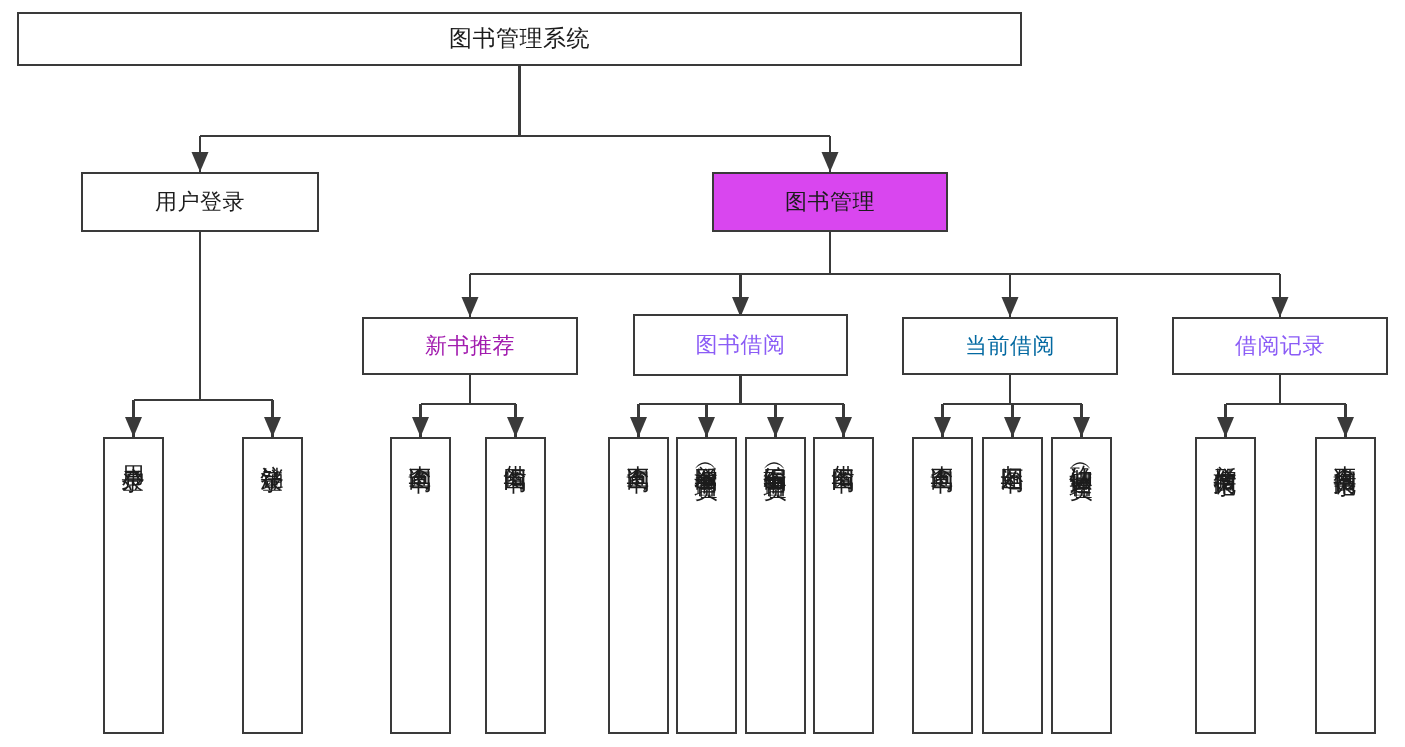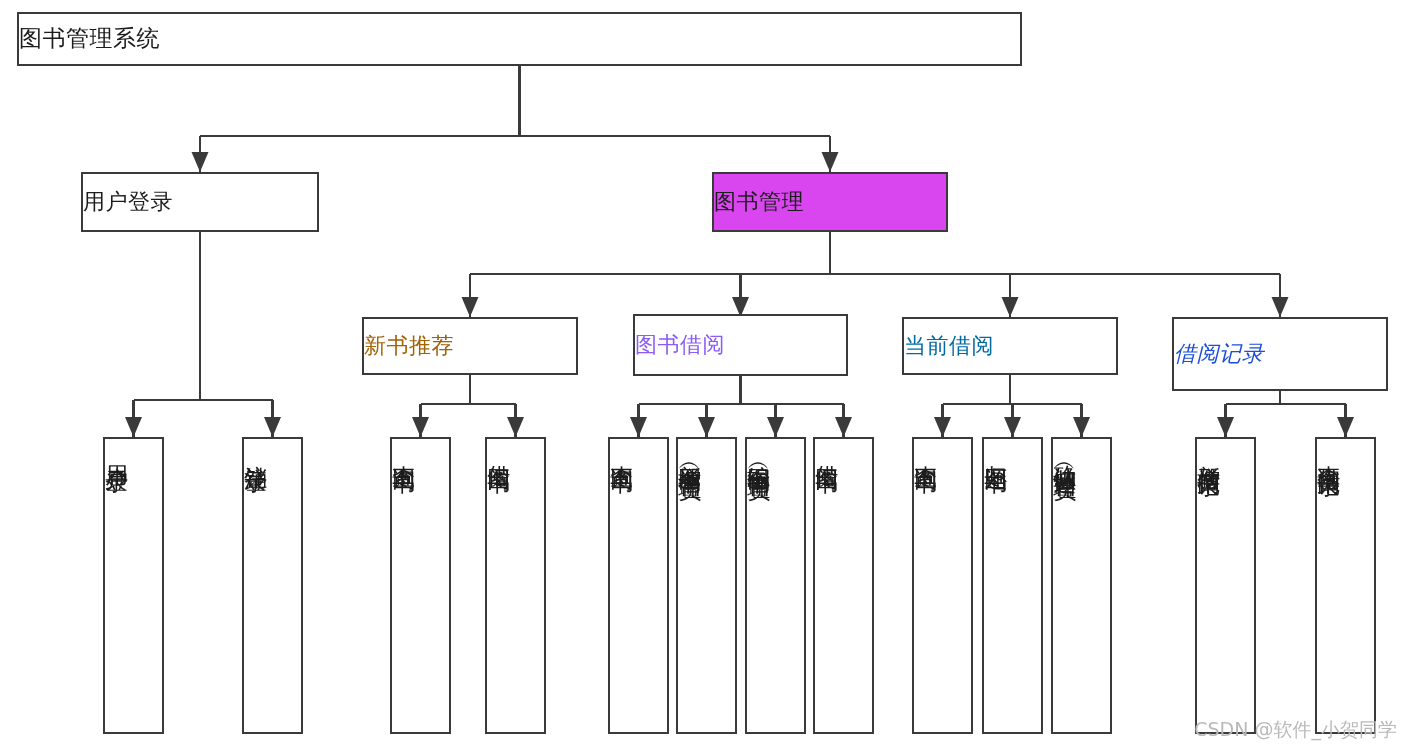--- a/index.html
+++ b/index.html
@@ -25,21 +25,21 @@
     height: 747px;
     pointer-events: none;
   }
   .node {
     position: absolute;
     box-sizing: border-box;
     background: #ffffff;
     border: 2.5px solid #3a3a3a;
     display: flex;
     align-items: center;
-    justify-content: flex-start;
+    justify-content: center;
     color: #1c1c1c;
   }
   .node-label {
     display: block;
     text-align: center;
     line-height: 1.18;
     letter-spacing: 0.5px;
   }
   .node.horiz .node-label {
     font-size: 22px;
@@ -129,30 +129,30 @@
   <div id="nodes">
       <div class="node horiz root" style="left: 17px; top: 12px; width: 1005px; height: 54px; border-color: rgb(58, 58, 58); background: rgb(255, 255, 255); color: rgb(28, 28, 28);">
         <span class="node-label">图书管理系统</span>
       </div>
       <div class="node horiz" style="left: 81px; top: 172px; width: 238px; height: 60px; border-color: rgb(58, 58, 58); background: rgb(255, 255, 255); color: rgb(28, 28, 28);">
         <span class="node-label">用户登录</span>
       </div>
       <div class="node horiz" style="left: 712px; top: 172px; width: 236px; height: 60px; border-color: rgb(58, 58, 58); background: #d946ef; color: rgb(28, 28, 28);">
         <span class="node-label">图书管理</span>
       </div>
-      <div class="node horiz" style="left: 362px; top: 317px; width: 216px; height: 58px; border-color: rgb(58, 58, 58); background: rgb(255, 255, 255); color: #a16207;">
+      <div class="node horiz" style="left: 362px; top: 317px; width: 216px; height: 58px; border-color: rgb(58, 58, 58); background: rgb(255, 255, 255); color: #a21caf;">
         <span class="node-label">新书推荐</span>
       </div>
       <div class="node horiz" style="left: 633px; top: 314px; width: 215px; height: 62px; border-color: rgb(58, 58, 58); background: rgb(255, 255, 255); color: #8b5cf6;">
         <span class="node-label">图书借阅</span>
       </div>
       <div class="node horiz" style="left: 902px; top: 317px; width: 216px; height: 58px; border-color: rgb(58, 58, 58); background: rgb(255, 255, 255); color: #0369a1;">
         <span class="node-label">当前借阅</span>
       </div>
-      <div class="node horiz" style="left: 1172px; top: 317px; width: 216px; height: 74px; border-color: rgb(58, 58, 58); background: rgb(255, 255, 255); color: #1d4ed8; font-style: italic;">
+      <div class="node horiz" style="left: 1172px; top: 317px; width: 216px; height: 58px; border-color: rgb(58, 58, 58); background: rgb(255, 255, 255); color: #8b5cf6;">
         <span class="node-label">借阅记录</span>
       </div>
       <div class="node vert" style="left: 103px; top: 437px; width: 61px; height: 297px; border-color: rgb(58, 58, 58); background: rgb(255, 255, 255); color: rgb(28, 28, 28);">
         <span class="node-label">用户登录</span>
       </div>
       <div class="node vert" style="left: 242px; top: 437px; width: 61px; height: 297px; border-color: rgb(58, 58, 58); background: rgb(255, 255, 255); color: rgb(28, 28, 28);">
         <span class="node-label">注销登录</span>
       </div>
       <div class="node vert" style="left: 390px; top: 437px; width: 61px; height: 297px; border-color: rgb(58, 58, 58); background: rgb(255, 255, 255); color: rgb(28, 28, 28);">
         <span class="node-label">查询图书</span>
@@ -181,14 +181,13 @@
       <div class="node vert" style="left: 1051px; top: 437px; width: 61px; height: 297px; border-color: rgb(58, 58, 58); background: rgb(255, 255, 255); color: rgb(28, 28, 28);">
         <span class="node-label">确认归还（管理员）</span>
       </div>
       <div class="node vert" style="left: 1195px; top: 437px; width: 61px; height: 297px; border-color: rgb(58, 58, 58); background: rgb(255, 255, 255); color: rgb(28, 28, 28);">
         <span class="node-label">新增借阅记录</span>
       </div>
       <div class="node vert" style="left: 1315px; top: 437px; width: 61px; height: 297px; border-color: rgb(58, 58, 58); background: rgb(255, 255, 255); color: rgb(28, 28, 28);">
         <span class="node-label">查询借阅记录</span>
       </div>
     </div>
-  <div id="watermark">CSDN @软件_小贺同学</div>
 </div>
 
 </body></html>

